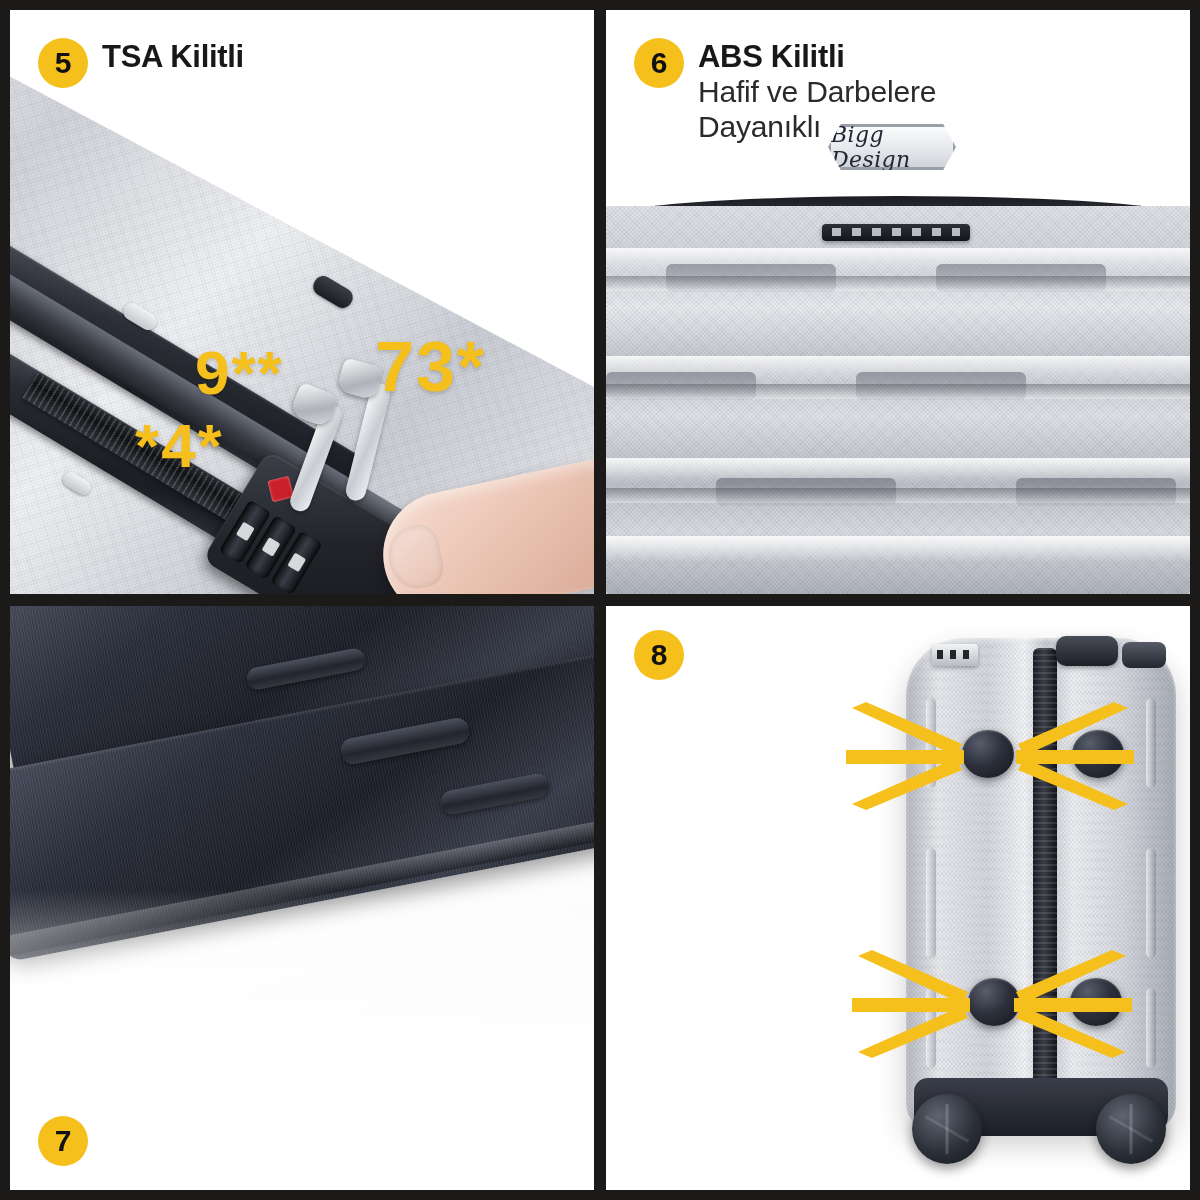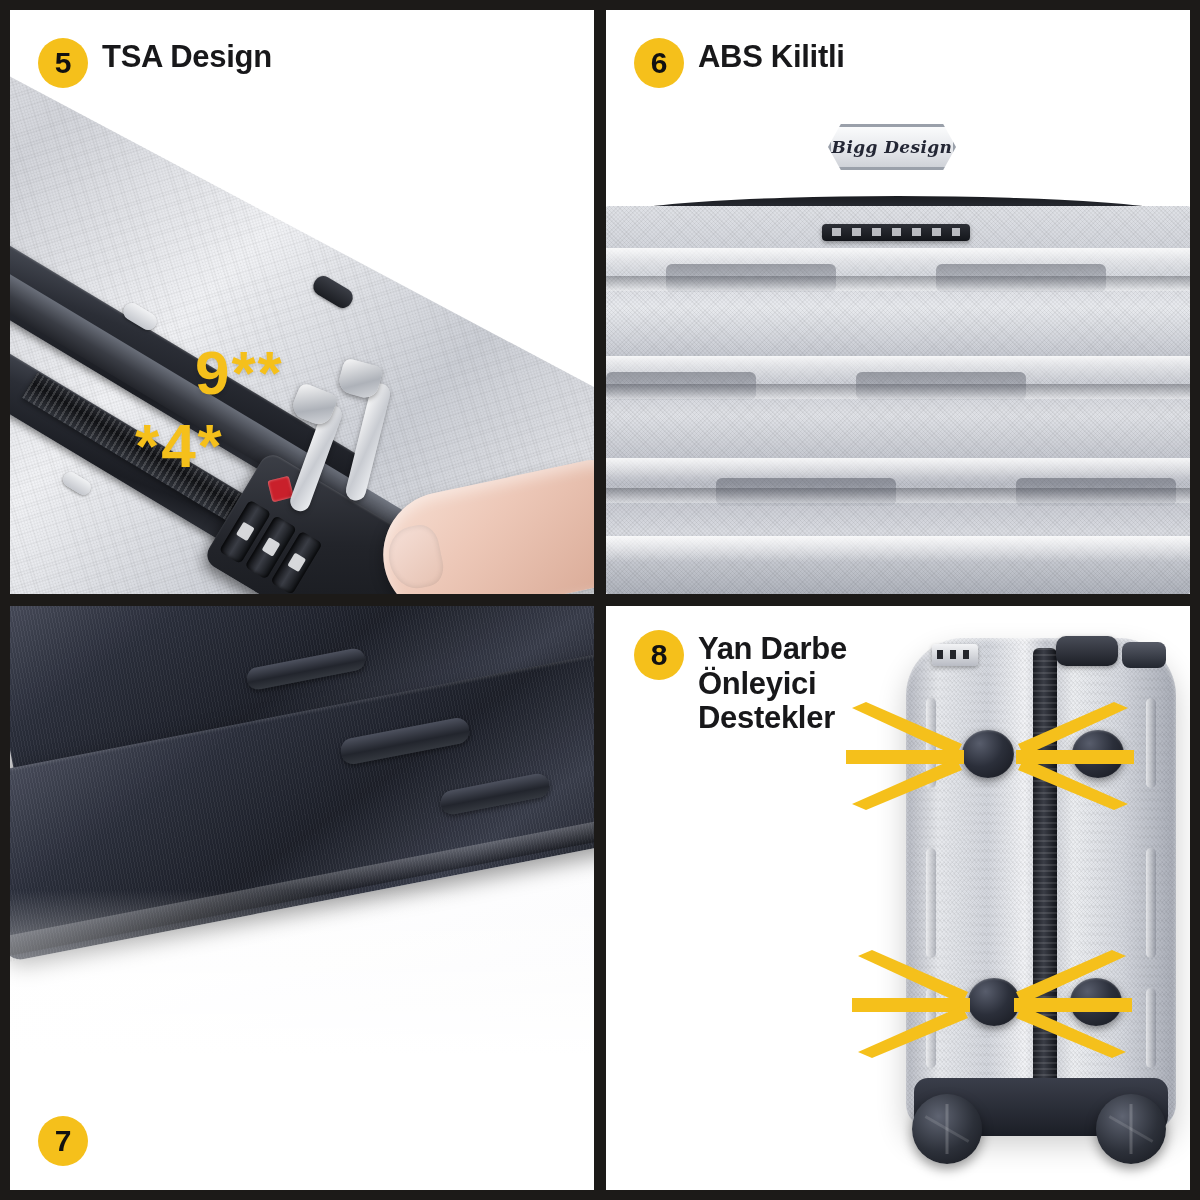--- a/index.html
+++ b/index.html
@@ -220,22 +220,22 @@
   #p6 .plate {
     position:absolute; left:222px; top:114px; width:128px; height:46px;
     background:linear-gradient(180deg,#fafbfc,#e6e8ec 55%,#cfd2d8);
     border:3px solid #9aa0aa;
     clip-path:polygon(10% 0,90% 0,100% 50%,90% 100%,10% 100%,0 50%);
     display:flex; align-items:center; justify-content:center;
     box-shadow:0 2px 5px rgba(0,0,0,.3);
   }
   #p6 .plate span {
     font-family:"DejaVu Serif", serif;
-    font-style:italic; font-weight:bold;
-    font-size:17px; color:#232634; letter-spacing:.4px;
+    font-style:italic; font-weight:normal;
+    font-size:22px; color:#232634; letter-spacing:.4px;
   }
 
   
   #p7 .photo { position:absolute; inset:0; background:#fafafb; }
   #p7 .bgsoft {
     position:absolute; inset:0;
     background:linear-gradient(160deg,#f3f2f7 0%,#ffffff 45%,#f7f7fa 100%);
   }
   #p7 .caseA, #p7 .caseB {
     position:absolute;
@@ -382,27 +382,28 @@
       <div class="pull pullA"></div>
       <div class="pull pullB"></div>
       <div class="slider slA"></div>
       <div class="slider slB"></div>
 
       <div class="finger">
         <div class="nail"></div>
       </div>
 
       <div class="code c1">9**</div>
+      <div class="code c2">73*</div>
       <div class="code c3">*4*</div>
     </div>
 
     <div class="hdr" style="left:28px; top:28px;">
       <div class="badge">5</div>
       <div class="htxt">
-        <div class="h1">TSA Design</div>
+        <div class="h1">TSA Kilitli</div>
       </div>
     </div>
   </div>
 
   <div class="panel" id="p6">
     <div class="photo">
       <div class="topedge"></div>
       <div class="topzip"></div>
       <div class="case">
         <div class="hi" style="top:42px;"></div>
@@ -423,20 +424,22 @@
       <div class="plate">
         <span>Bigg Design</span>
       </div>
 
     </div>
 
     <div class="hdr" style="left:28px; top:28px;">
       <div class="badge">6</div>
       <div class="htxt">
         <div class="h1">ABS Kilitli</div>
+        <div class="h2">Hafif ve Darbelere
+Dayanıklı</div>
       </div>
     </div>
   </div>
 
   <div class="panel" id="p7">
     <div class="photo">
       <div class="bgsoft"></div>
       <div class="caseA">
         <div class="fabric"></div>
         <div class="rimA" style="bottom:6px;"></div>
@@ -519,21 +522,16 @@
         <g fill="#F5C01B">
           <polygon points="114,6 100,0 4,42 10,54"></polygon>
           <polygon points="120,48 120,62 2,62 2,48"></polygon>
           <polygon points="100,108 114,102 10,56 4,68"></polygon>
         </g>
       </svg>
     </div>
 
     <div class="hdr" style="left:28px; top:24px;">
       <div class="badge">8</div>
-      <div class="htxt">
-        <div class="h1">Yan Darbe
-Önleyici
-Destekler</div>
-      </div>
     </div>
   </div>
 
 </div>
 
 </body></html>

